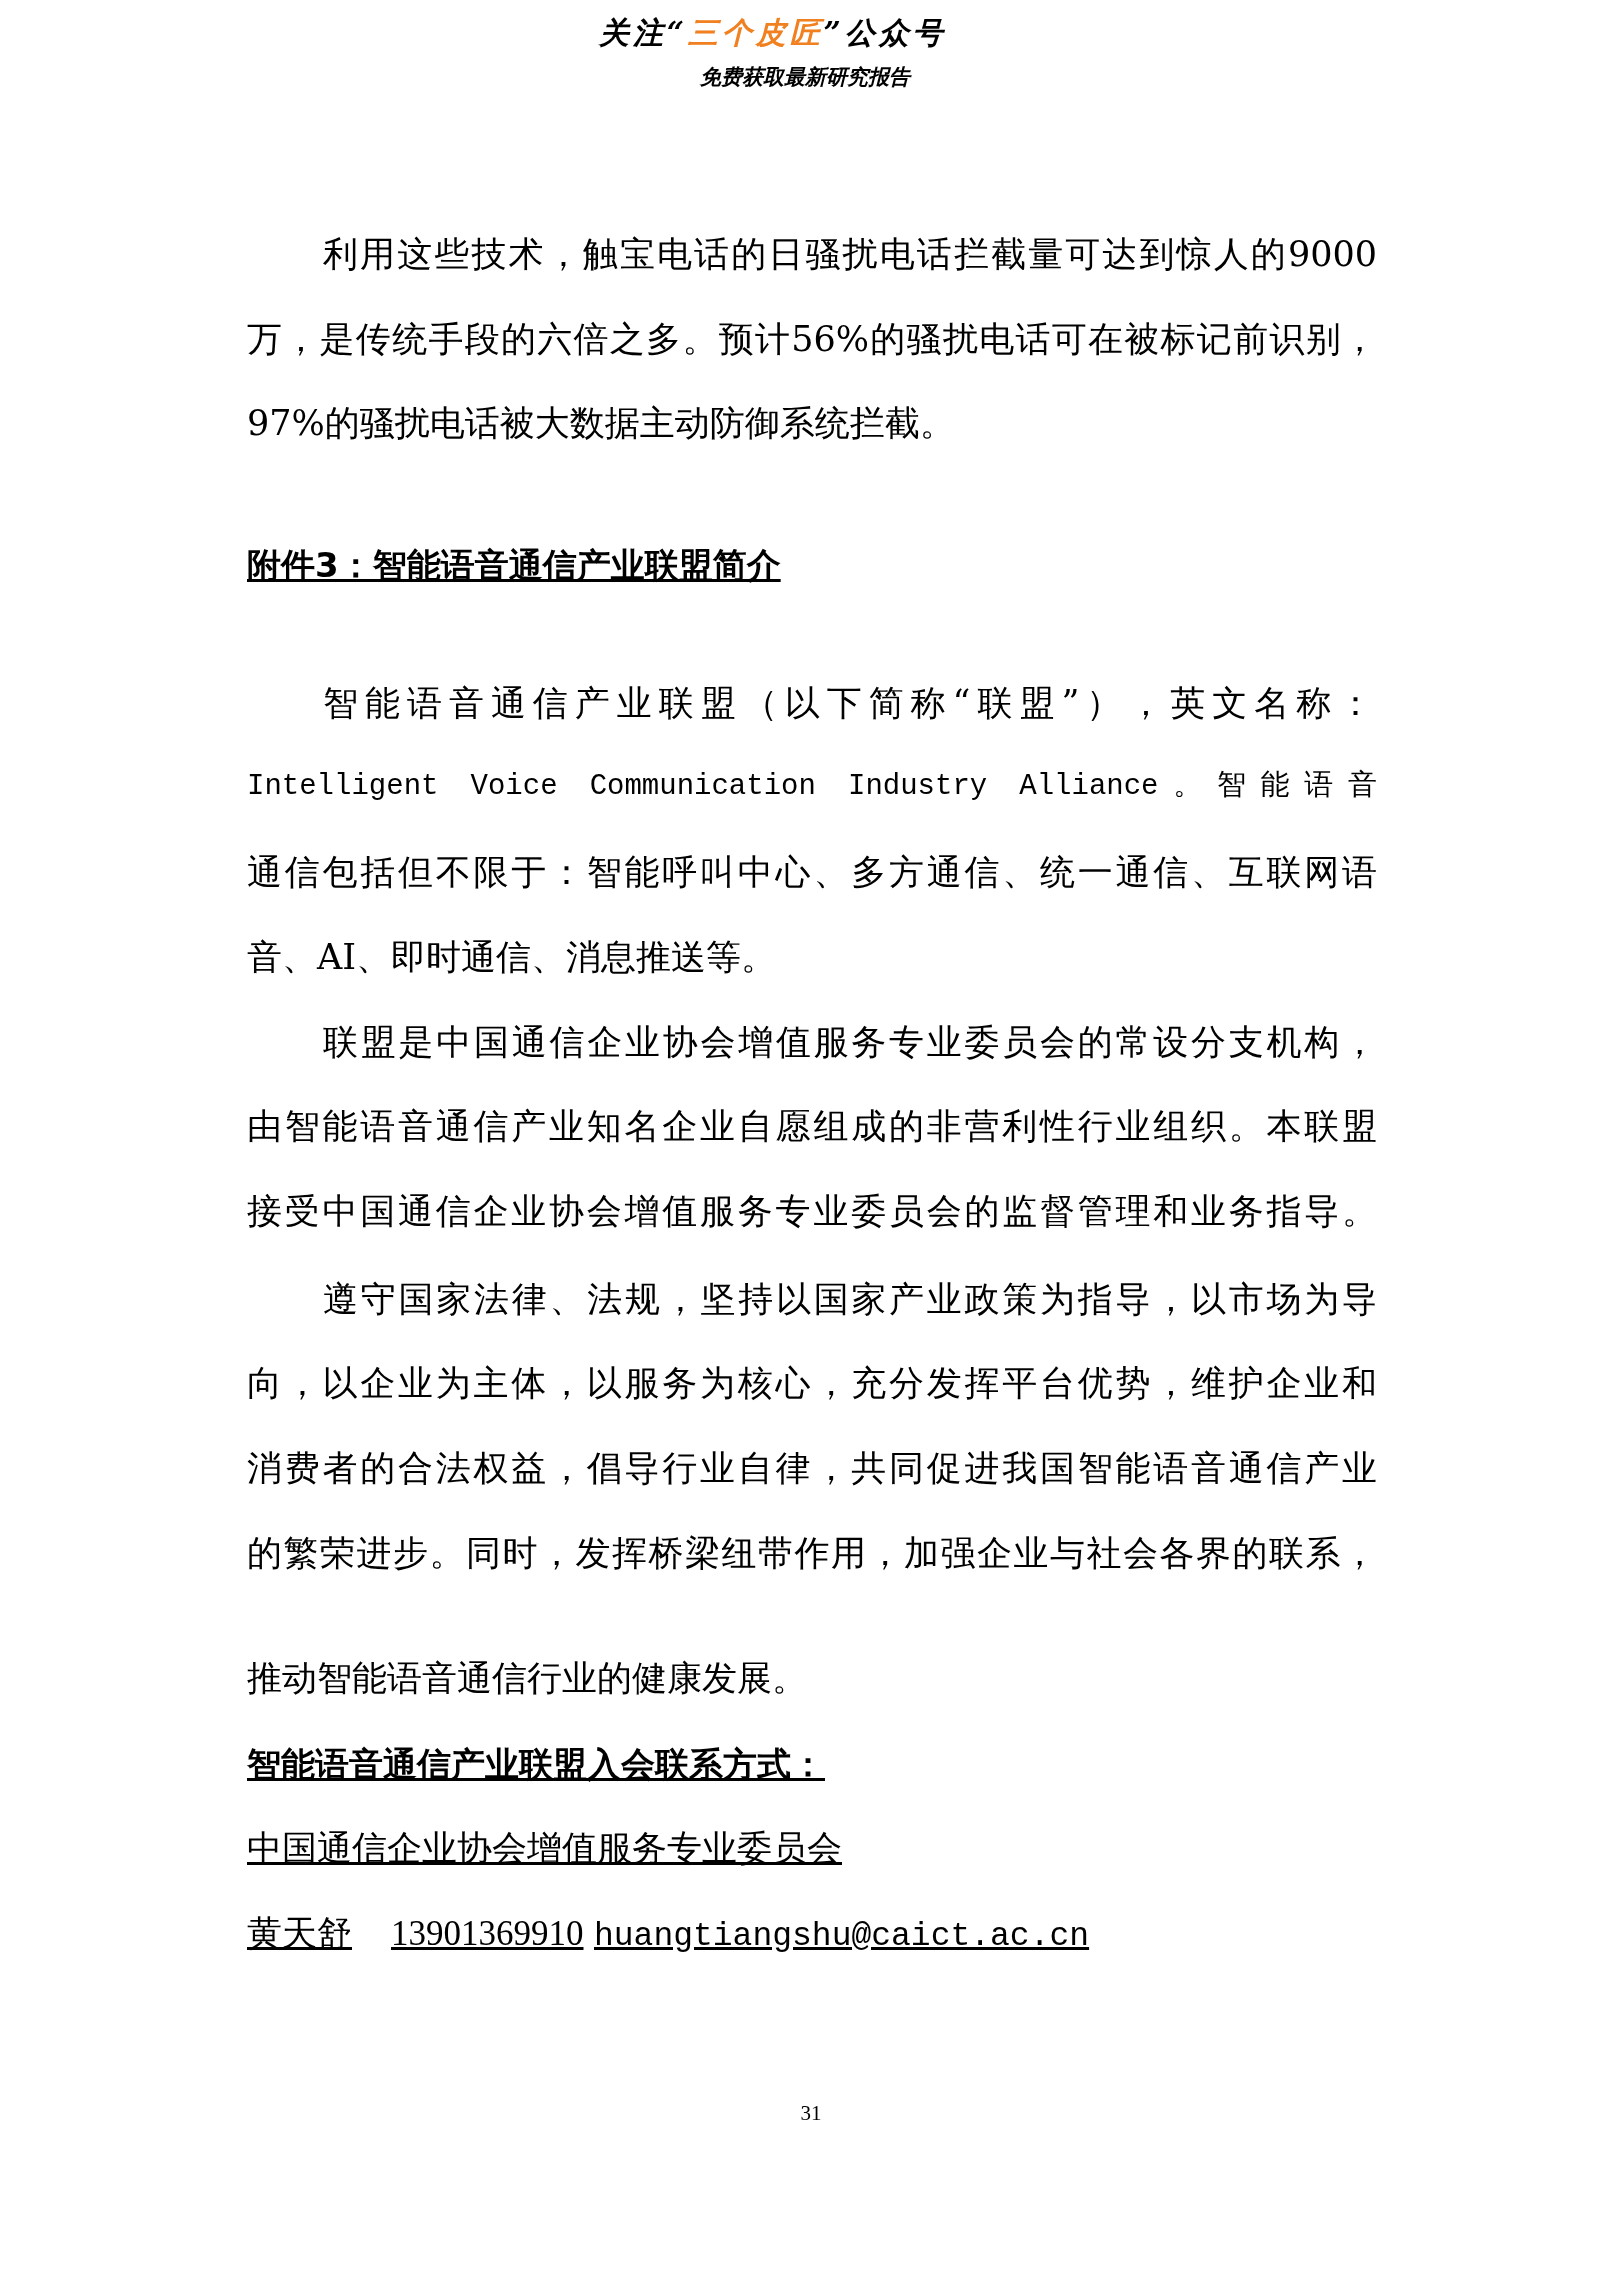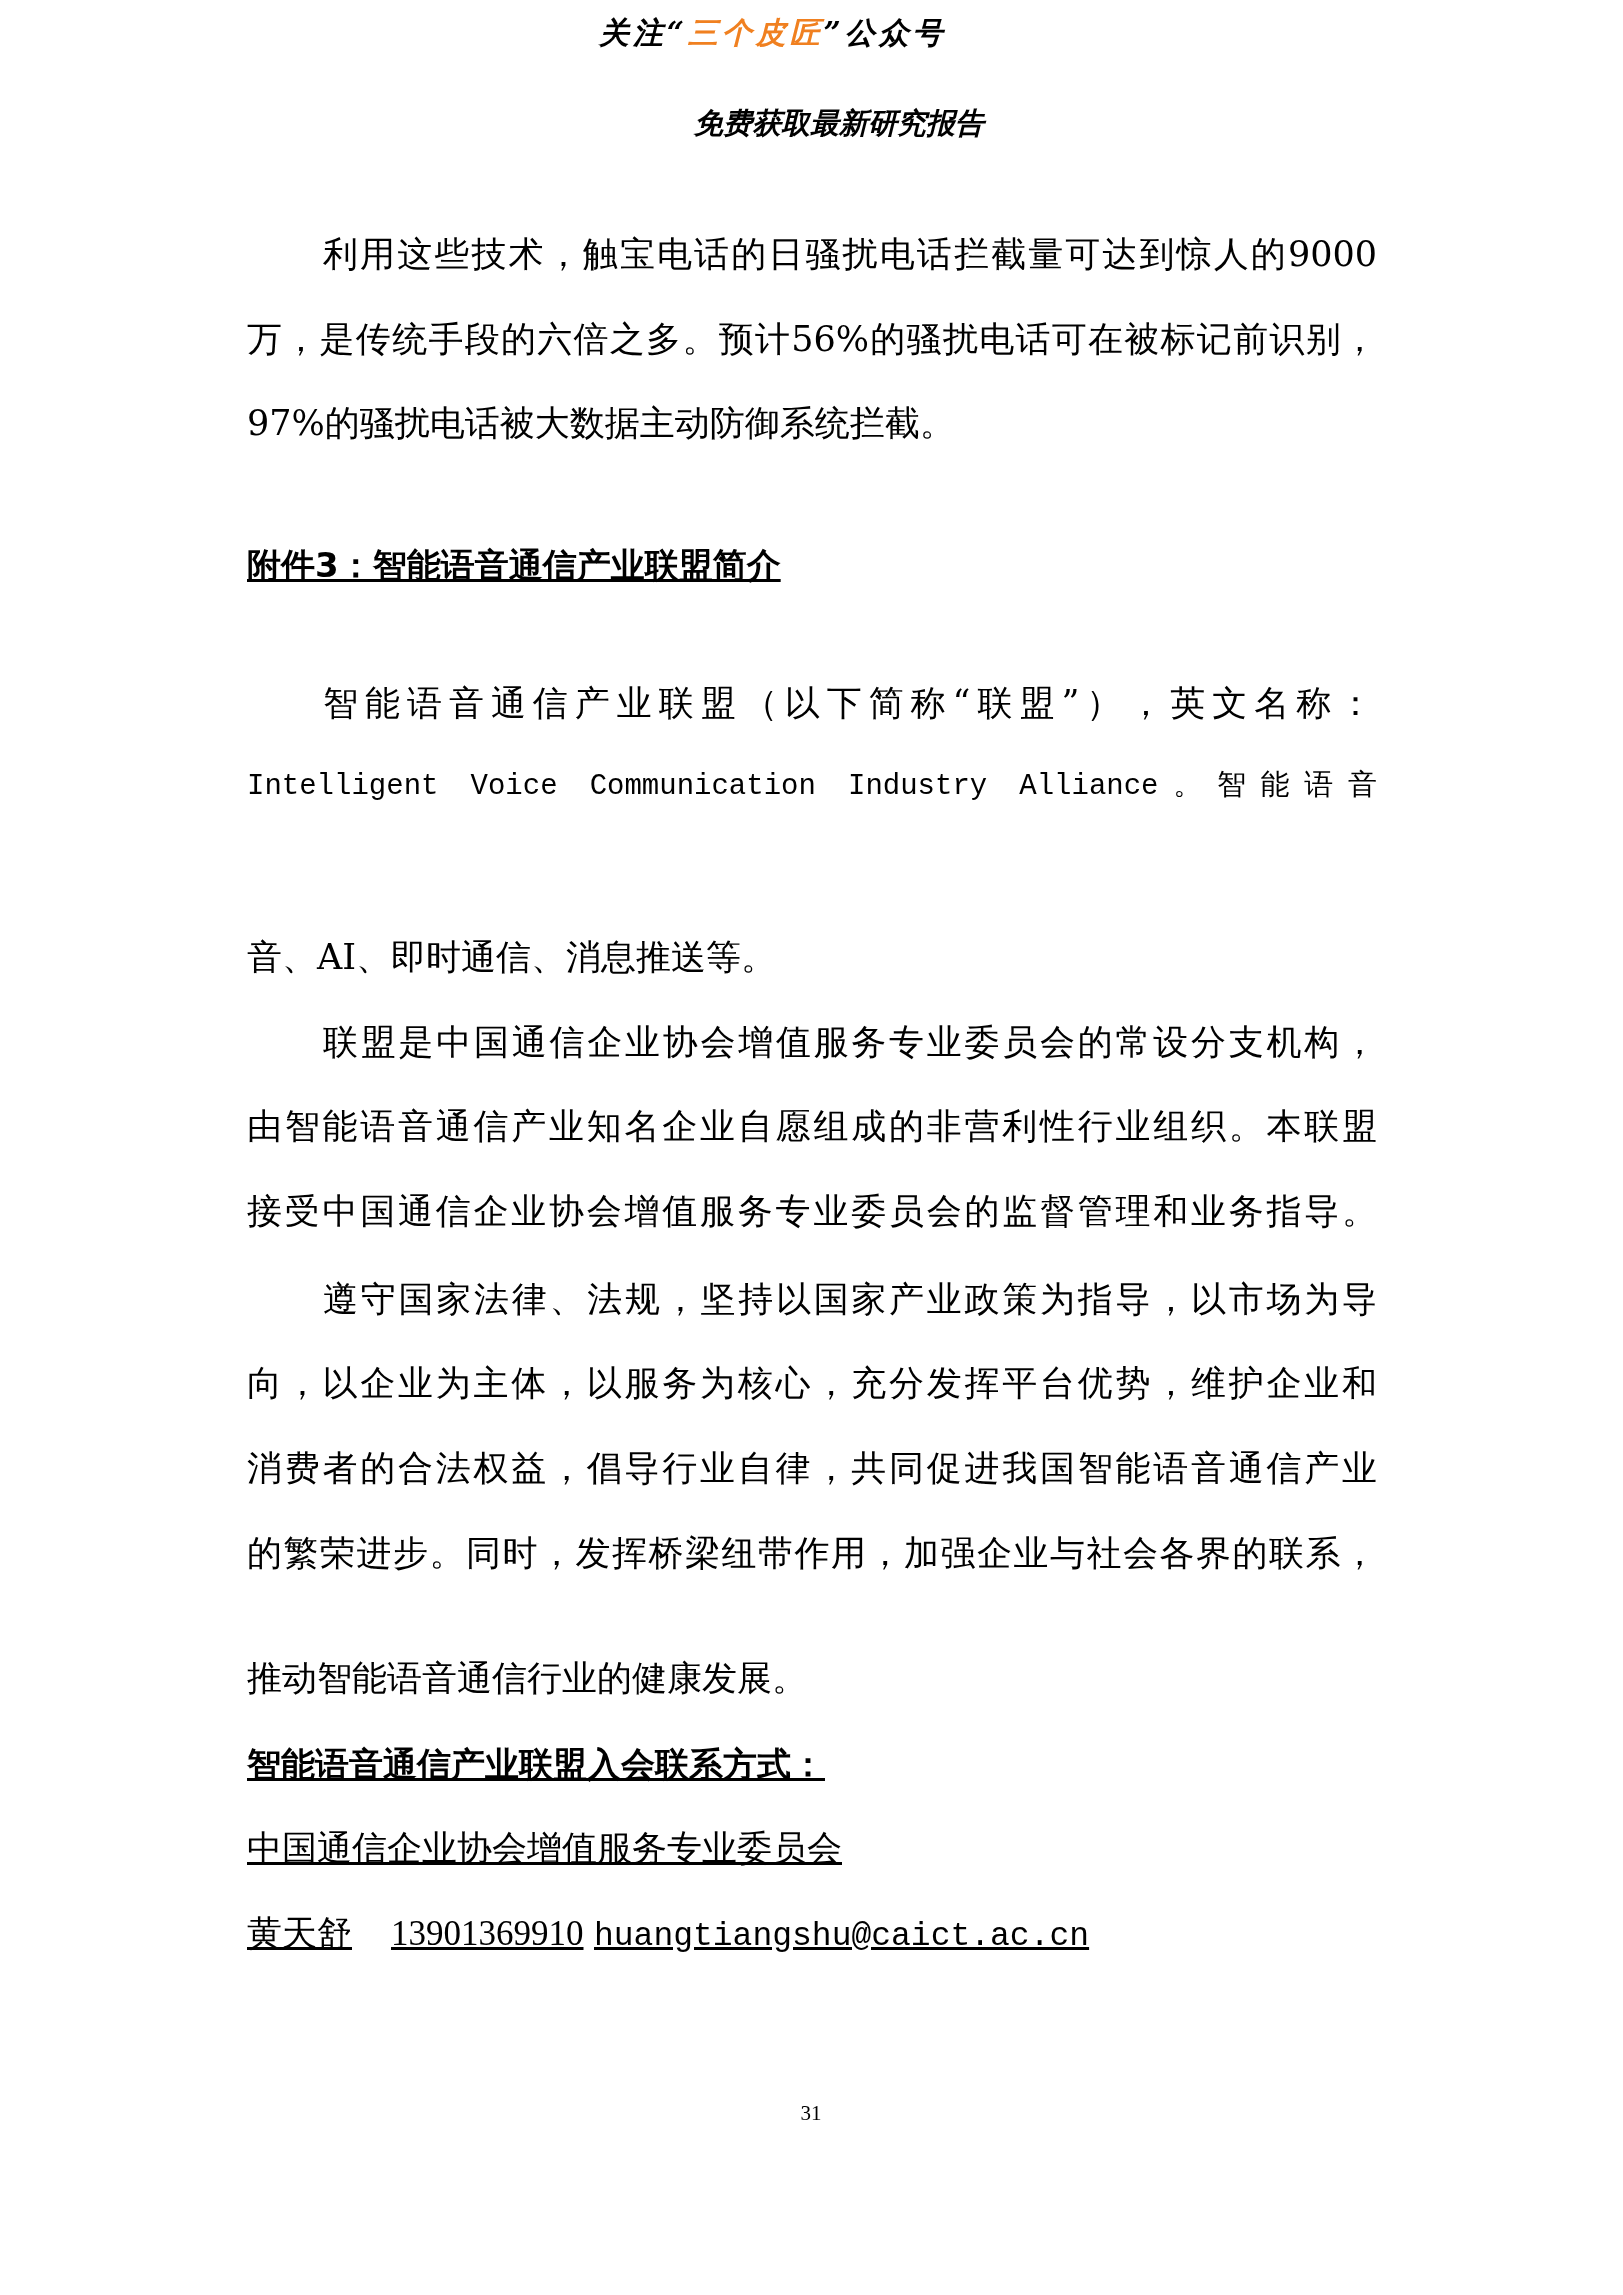--- a/index.html
+++ b/index.html
@@ -7,22 +7,22 @@
   .page { position: absolute; left: 0; top: 0; width: 1623px; height: 1814px; background: #fff; padding-left: 32px; }
 
   .hdr1 {
     position: absolute; left: 599px; top: 13px; width: 308px; height: 39px;
     font-family: "DejaVu Serif", serif; font-weight: bold; font-size: 30px; line-height: 39px;
     white-space: nowrap; letter-spacing: 3.9px; font-style: italic;
   }
   .hdr1 .orange { color: #f08020; }
   .hdr2 {
     position: absolute; left: 694px; top: 60px; width: 216px; height: 34px;
-    font-family: "DejaVu Serif", serif; font-weight: bold; font-size: 29px; line-height: 34px;
-    white-space: nowrap; letter-spacing: 0px; font-style: italic; text-align: right; margin-top: 46px;
+    font-family: "DejaVu Serif", serif; font-weight: bold; font-size: 21px; line-height: 34px;
+    white-space: nowrap; letter-spacing: 0px; font-style: italic; text-align: right;
   }
 
   .line {
     position: absolute; left: 247px; width: 1130px; height: 46px;
     font-family: "DejaVu Serif", "Liberation Serif", serif; font-size: 35px; line-height: 46px;
     white-space: nowrap; text-align: justify; text-align-last: justify; margin-top: 15px;
   }
   .line.indent { left: 323px; width: 1054px; }
   .line.last { text-align-last: left; }
   .line.mono { font-family: "Liberation Mono", "DejaVu Sans Mono", monospace; font-size: 29px; letter-spacing: 0px; }
@@ -45,20 +45,21 @@
   <div class="hdr2">免费获取最新研究报告</div>
 
   <div class="line indent" style="top:216px">利用这些技术，触宝电话的日骚扰电话拦截量可达到惊人的9000</div>
   <div class="line" style="top:301px">万，是传统手段的六倍之多。预计56%的骚扰电话可在被标记前识别，</div>
   <div class="line last" style="top:385px">97%的骚扰电话被大数据主动防御系统拦截。</div>
 
   <div class="line heading plain" style="top:527px">附件3：智能语音通信产业联盟简介</div>
 
   <div class="line indent" style="top:665px; letter-spacing:3.9px">智能语音通信产业联盟（以下简称“联盟”），英文名称：</div>
   <div class="line mono" style="top:749px">Intelligent Voice Communication Industry Alliance。智能语音</div>
+  <div class="line" style="top:834px">通信包括但不限于：智能呼叫中心、多方通信、统一通信、互联网语</div>
   <div class="line last" style="top:919px">音、AI、即时通信、消息推送等。</div>
 
   <div class="line" style="top:1088px">由智能语音通信产业知名企业自愿组成的非营利性行业组织。本联盟</div>
   <div class="line indent" style="top:1004px">联盟是中国通信企业协会增值服务专业委员会的常设分支机构，</div>
   <div class="line" style="top:1173px">接受中国通信企业协会增值服务专业委员会的监督管理和业务指导。</div>
 
   <div class="line indent" style="top:1261px">遵守国家法律、法规，坚持以国家产业政策为指导，以市场为导</div>
   <div class="line" style="top:1345px">向，以企业为主体，以服务为核心，充分发挥平台优势，维护企业和</div>
   <div class="line" style="top:1430px">消费者的合法权益，倡导行业自律，共同促进我国智能语音通信产业</div>
   <div class="line" style="top:1515px">的繁荣进步。同时，发挥桥梁纽带作用，加强企业与社会各界的联系，</div>

